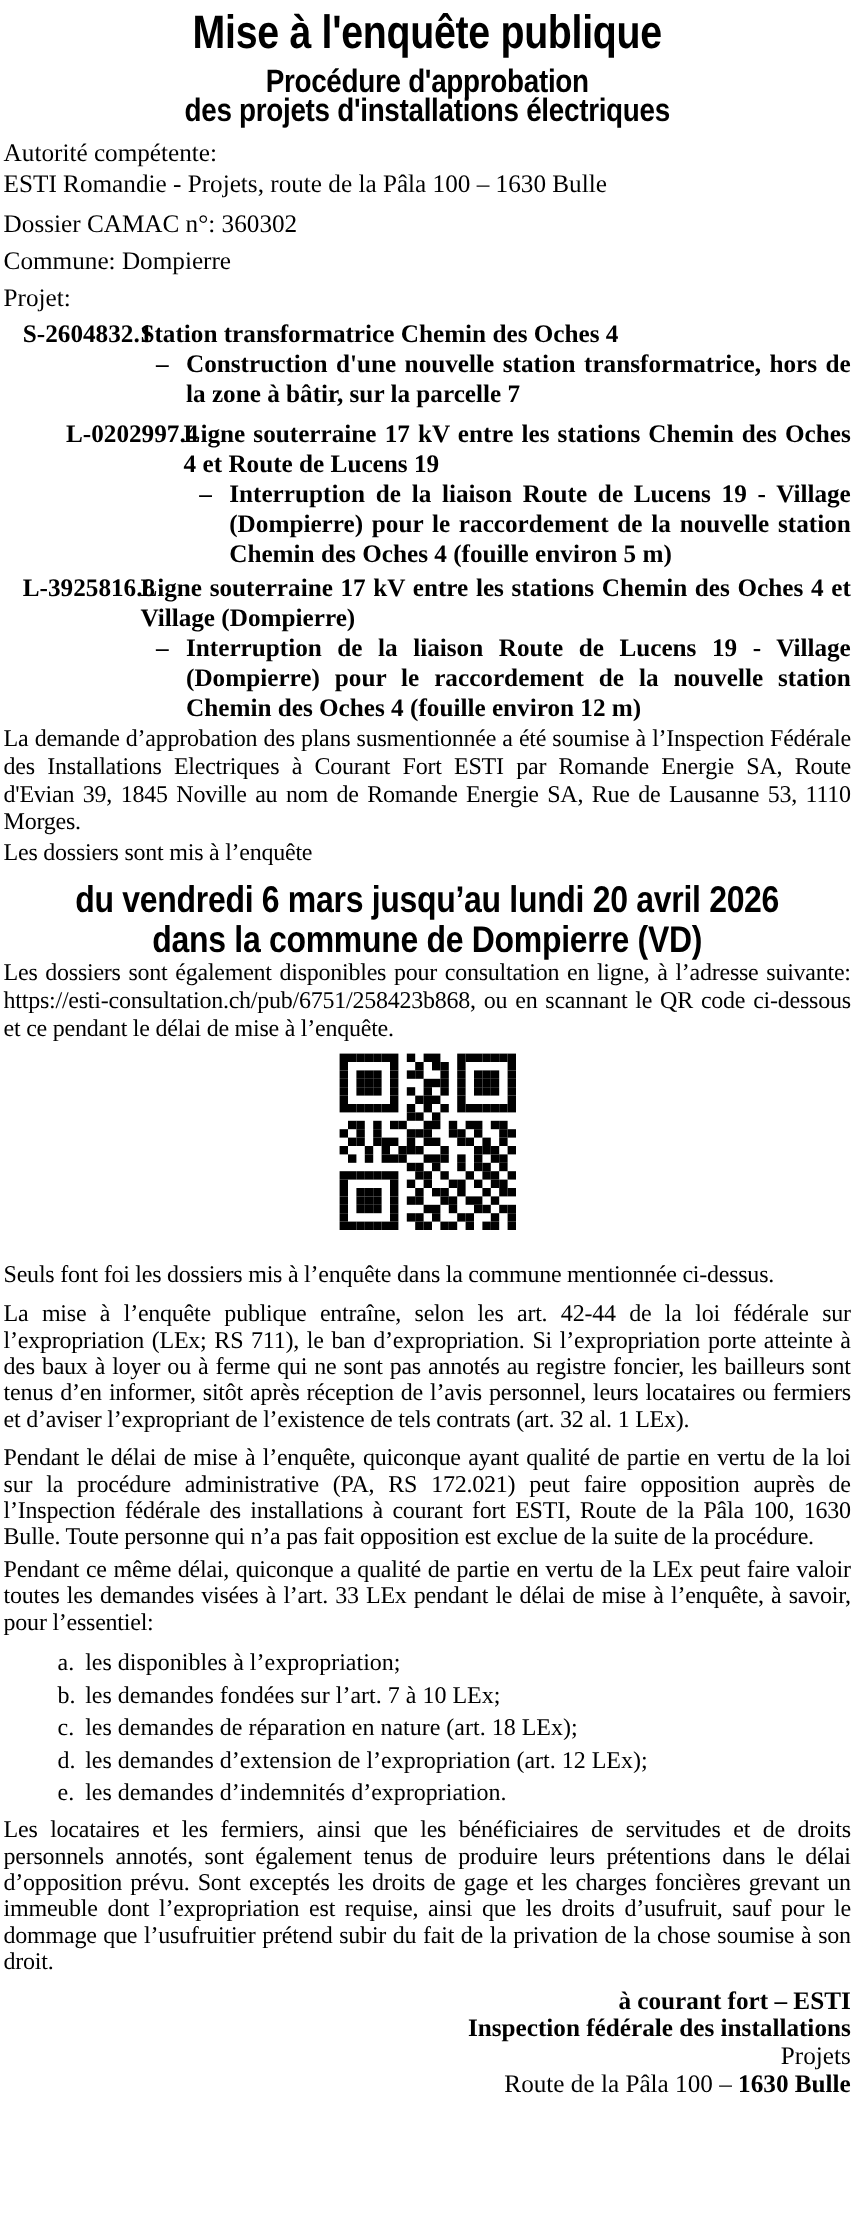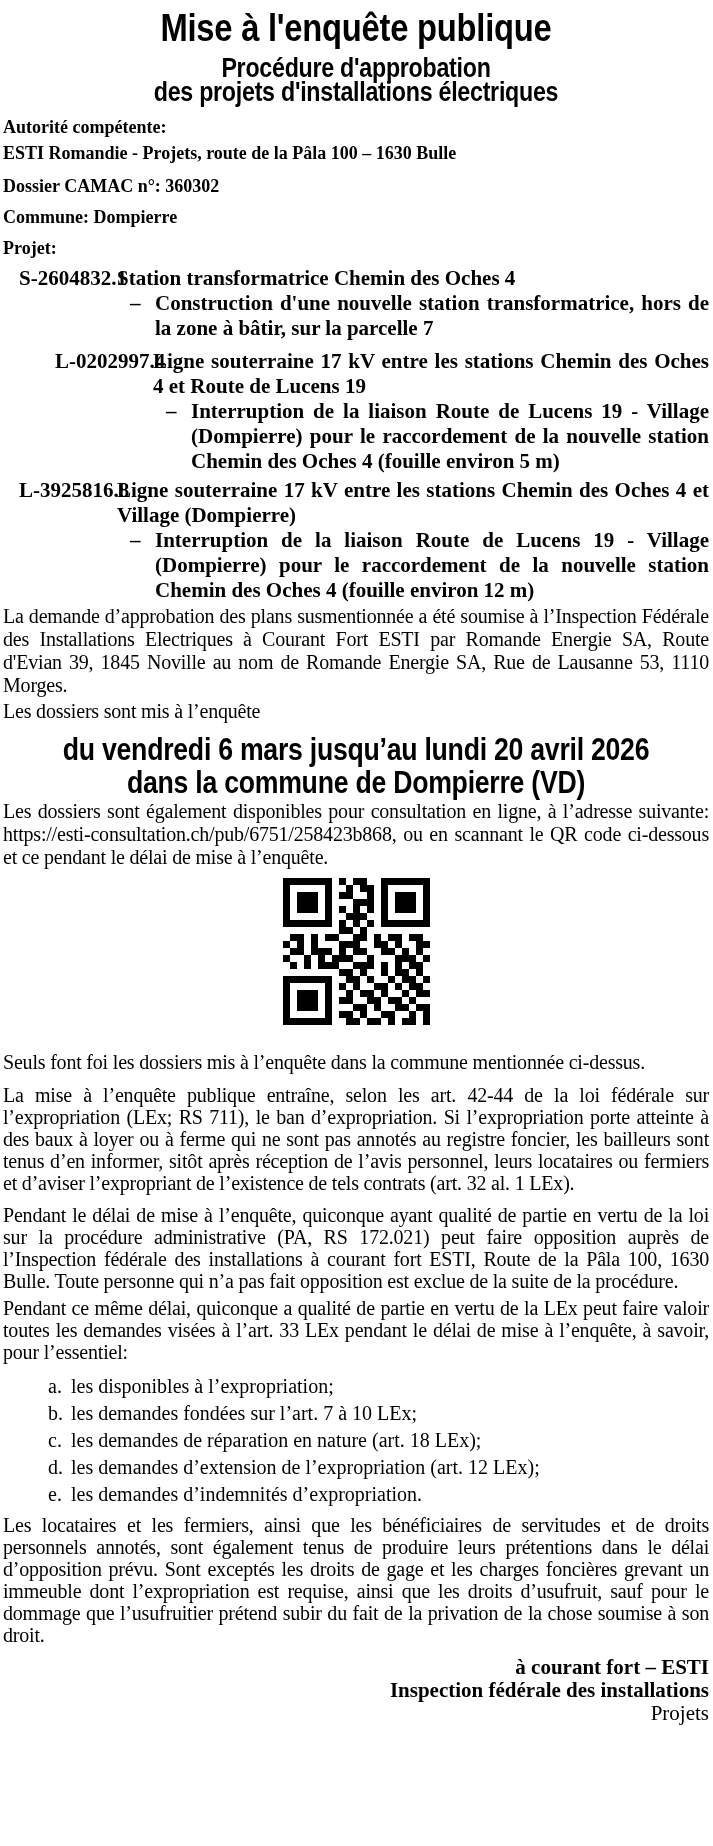--- a/index.html
+++ b/index.html
@@ -12,21 +12,21 @@
   }
   .page{padding:6px 4px 0 3px;width:706px;}
 
   
   .h-sans{font-family:"Liberation Sans",sans-serif;font-weight:bold;text-align:center;letter-spacing:-.3px;}
   .doc-title{font-size:39px;line-height:40px;margin-top:2px;transform:scaleX(.84);}
   .doc-sub{font-size:27px;line-height:24px;margin-top:8px;transform:scaleX(.86);}
   .period{font-size:31px;line-height:33px;margin-top:10px;transform:scaleX(.86);}
 
   
-  .meta{font-weight:bold;font-size:18px;line-height:26px;}
+  .meta{font-weight:normal;font-size:21px;line-height:26px;}
   .meta.first{margin-top:10px;}
   .meta.sp{margin-top:5px;}
   .meta.sp7{margin-top:7px;}
 
   
   .proj{position:relative;padding-left:114px;font-weight:bold;font-size:21px;line-height:25px;text-align:justify;}
   .proj.mt8{margin-top:8px;margin-left:36px;}
   .proj.mt4{margin-top:4px;}
   .proj.mt5{margin-top:5px;}
   .proj-code{position:absolute;left:16px;top:0;}
@@ -589,15 +589,16 @@
       <span>les demandes d’indemnités d’expropriation.</span>
     </div>
   </div>
 
   <div class="para p-tenants">Les locataires et les fermiers, ainsi que les bénéficiaires de servitudes et de droits personnels annotés, sont également tenus de produire leurs prétentions dans le délai d’opposition prévu. Sont exceptés les droits de gage et les charges foncières grevant un immeuble dont l’expropriation est requise, ainsi que les droits d’usufruit, sauf pour le dommage que l’usufruitier prétend subir du fait de la privation de la chose soumise à son droit.</div>
 
   <div class="signature">
     <div class="b">à courant fort – ESTI</div>
     <div class="b">Inspection fédérale des installations</div>
     <div>Projets</div>
+    <div><span>Route de la Pâla 100 – </span><span class="b">1630 Bulle</span></div>
   </div>
 
 </div>
 
 </body></html>

